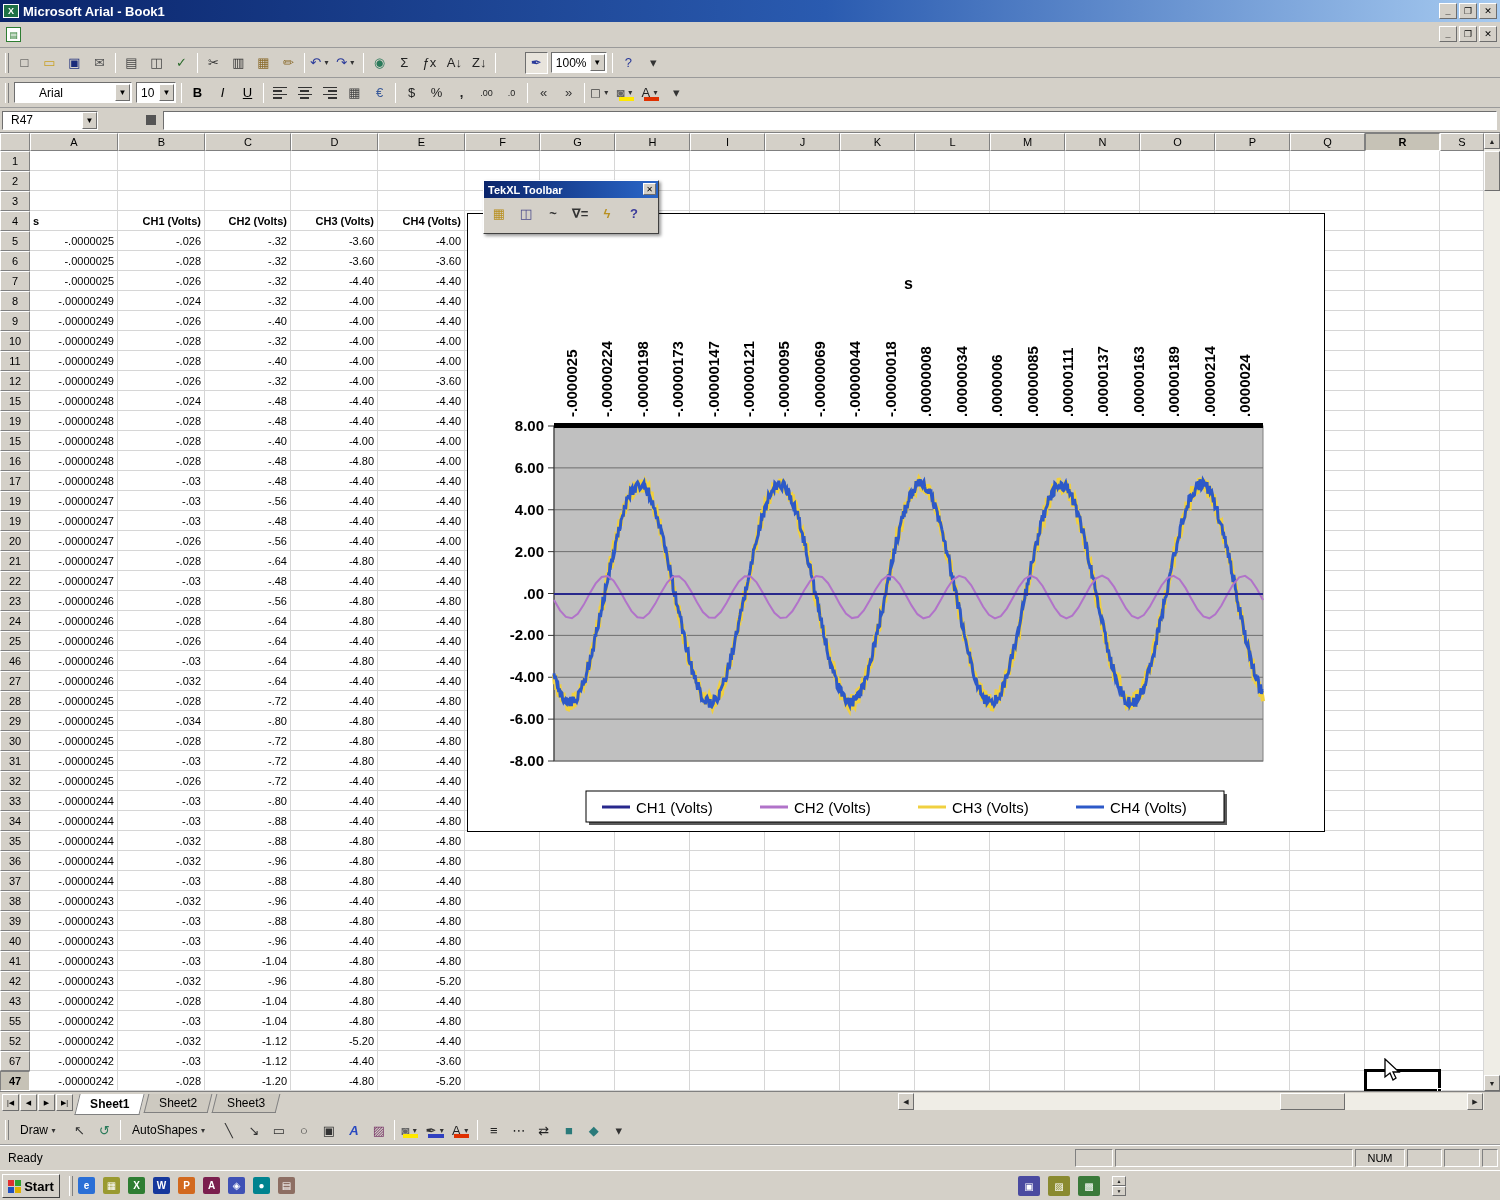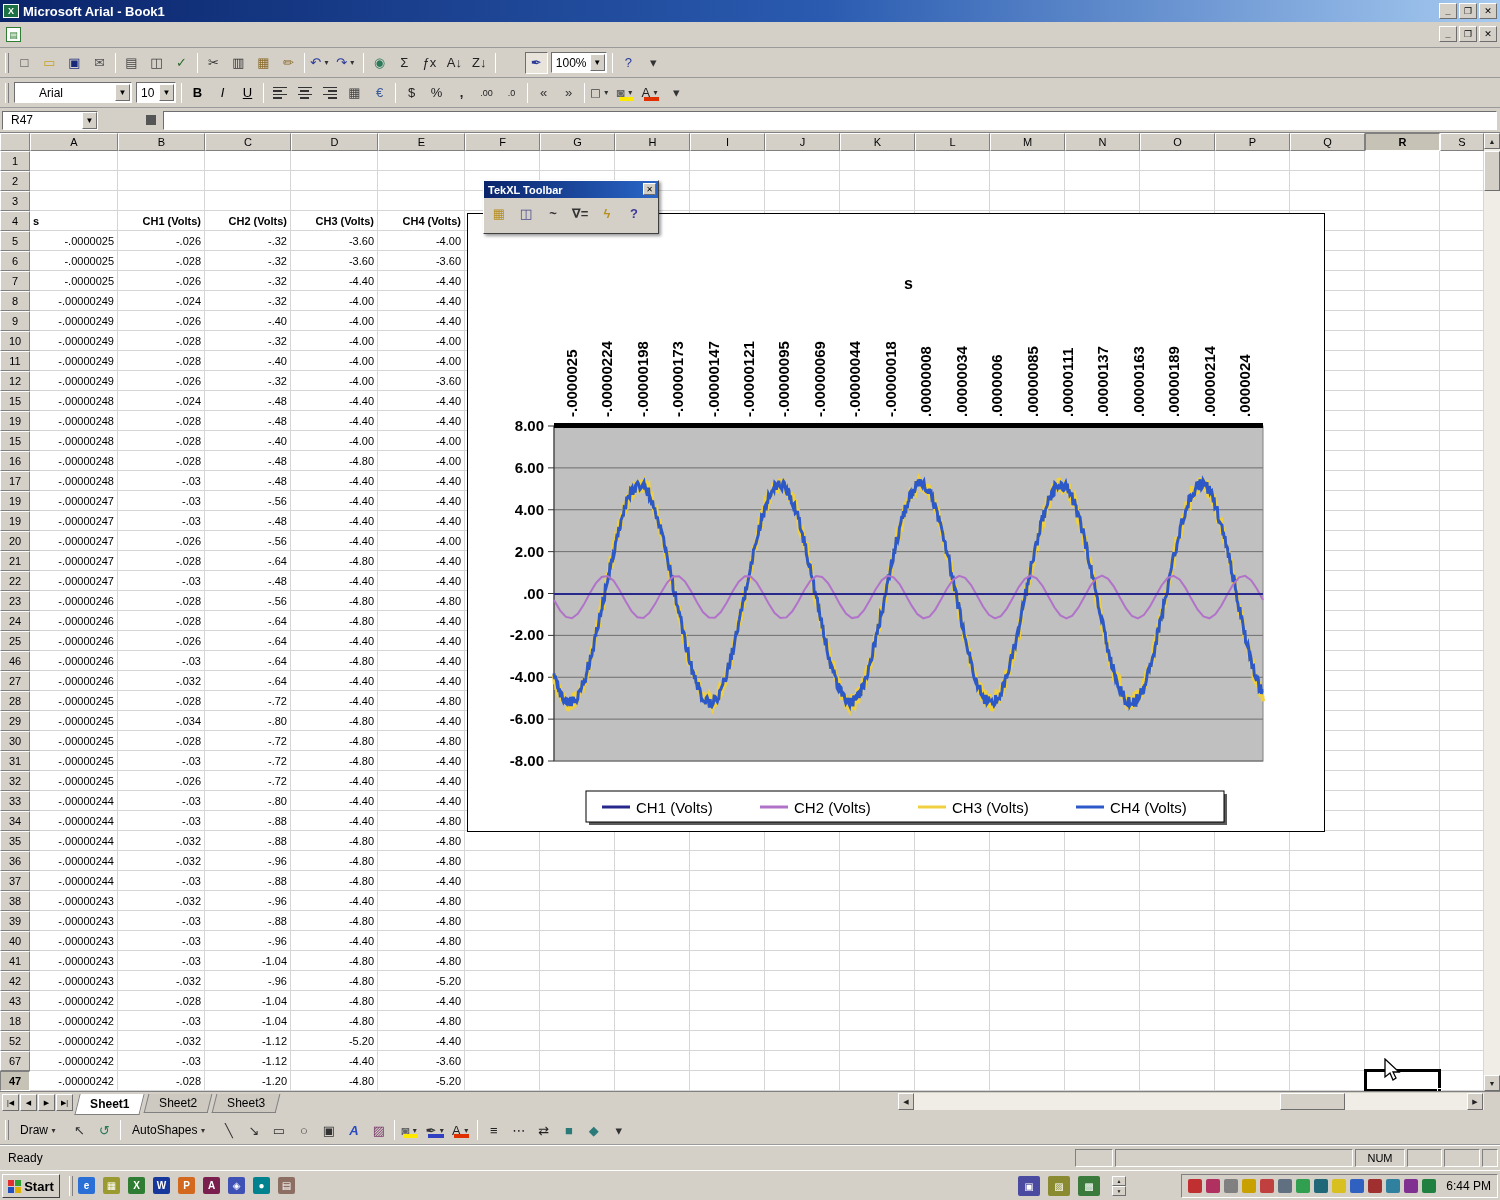--- a/index.html
+++ b/index.html
@@ -1310,21 +1310,21 @@
       <div class="cell" style="width: 75px;"></div>
       <div class="cell" style="width: 75px;"></div>
       <div class="cell" style="width: 75px;"></div>
       <div class="cell" style="width: 75px;"></div>
       <div class="cell" style="width: 75px;"></div>
       <div class="cell" style="width: 75px;"></div>
       <div class="cell" style="width: 75px;"></div>
       <div class="cell" style="width: 44px;"></div>
     </div>
     <div class="grid-row">
-      <div class="rowh">18</div>
+      <div class="rowh">55</div>
       <div class="cell num" style="width: 88px;">-.00000242</div>
       <div class="cell num" style="width: 87px;">-.03</div>
       <div class="cell num" style="width: 86px;">-1.04</div>
       <div class="cell num" style="width: 87px;">-4.80</div>
       <div class="cell num" style="width: 87px;">-4.80</div>
       <div class="cell" style="width: 75px;"></div>
       <div class="cell" style="width: 75px;"></div>
       <div class="cell" style="width: 75px;"></div>
       <div class="cell" style="width: 75px;"></div>
       <div class="cell" style="width: 75px;"></div>
@@ -1526,39 +1526,20 @@
 <div id="taskbar">
   <div id="startbtn">
     <span class="winflag">
         <i style="background: rgb(224, 48, 48);"></i>
         <i style="background: rgb(48, 160, 48);"></i>
         <i style="background: rgb(32, 80, 192);"></i>
         <i style="background: rgb(224, 176, 0);"></i>
       </span>
     <span>Start</span>
   </div>
-  <div id="tray">
-    <span id="tray-icons" style="display:flex;gap:4px;">
-        <span class="tray-icon" style="background: rgb(192, 48, 48);"></span>
-        <span class="tray-icon" style="background: rgb(176, 48, 96);"></span>
-        <span class="tray-icon" style="background: rgb(128, 128, 128);"></span>
-        <span class="tray-icon" style="background: rgb(200, 160, 0);"></span>
-        <span class="tray-icon" style="background: rgb(192, 64, 64);"></span>
-        <span class="tray-icon" style="background: rgb(96, 112, 128);"></span>
-        <span class="tray-icon" style="background: rgb(48, 160, 80);"></span>
-        <span class="tray-icon" style="background: rgb(32, 104, 120);"></span>
-        <span class="tray-icon" style="background: rgb(216, 192, 32);"></span>
-        <span class="tray-icon" style="background: rgb(48, 96, 192);"></span>
-        <span class="tray-icon" style="background: rgb(160, 48, 48);"></span>
-        <span class="tray-icon" style="background: rgb(48, 128, 160);"></span>
-        <span class="tray-icon" style="background: rgb(128, 48, 144);"></span>
-        <span class="tray-icon" style="background: rgb(32, 128, 64);"></span>
-      </span>
-    <span id="clock">6:44 PM</span>
-  </div>
 <span class="grip" style="position: absolute; left: 66px; top: 5px;"></span>
     <span class="tb-icon" style="left: 78px; background: rgb(42, 111, 214);">e</span>
     <span class="tb-icon" style="left: 103px; background: rgb(154, 154, 48);">▦</span>
     <span class="tb-icon" style="left: 128px; background: rgb(46, 125, 50);">X</span>
     <span class="tb-icon" style="left: 153px; background: rgb(22, 56, 156);">W</span>
     <span class="tb-icon" style="left: 178px; background: rgb(210, 105, 30);">P</span>
     <span class="tb-icon" style="left: 203px; background: rgb(123, 31, 78);">A</span>
     <span class="tb-icon" style="left: 228px; background: rgb(63, 81, 181);">◈</span>
     <span class="tb-icon" style="left: 253px; background: rgb(0, 131, 143);">●</span>
     <span class="tb-icon" style="left: 278px; background: rgb(141, 110, 99);">▤</span>

